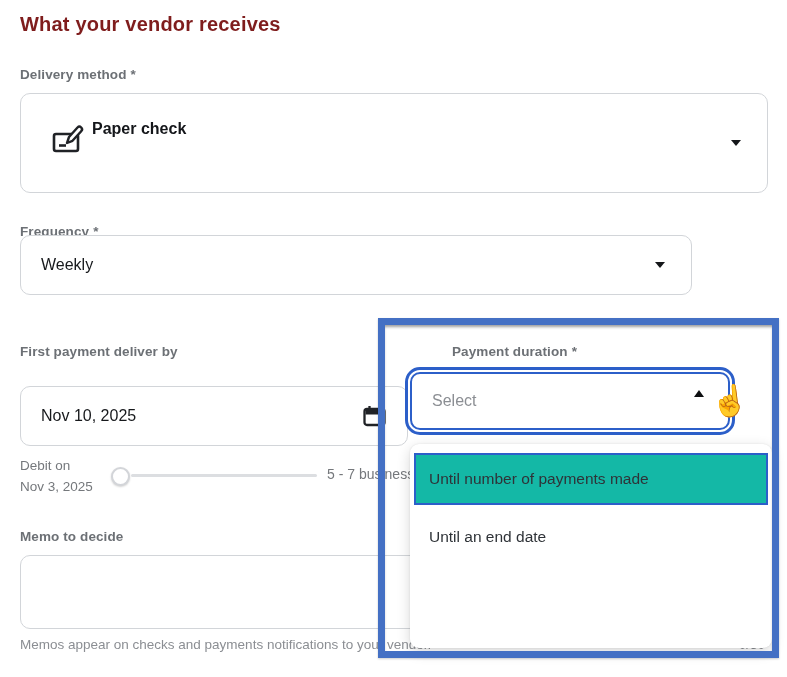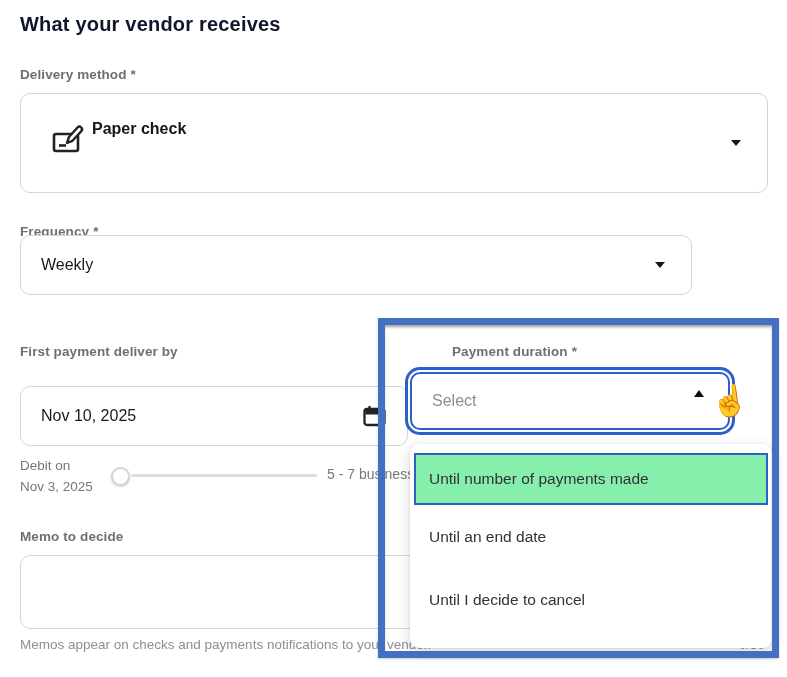--- a/index.html
+++ b/index.html
@@ -7,21 +7,21 @@
     --focus:#2c5fc9;
   }
   html,body{margin:0;padding:0;}
   body{
     width:787px;height:677px;position:relative;overflow:hidden;
     background:#ffffff;color:#17191c;
     font-family:"Liberation Sans", sans-serif;
   }
   .abs{position:absolute;}
   #page-title{
-    left:20px;top:13px;font-size:20px;font-weight:bold;color:#0f172a;letter-spacing:.2px;
+    left:20px;top:13px;font-size:20px;font-weight:bold;color:#7f1d1d;letter-spacing:.2px;
   }
   .field-label{
     font-size:13.5px;font-weight:bold;color:#6c7075;letter-spacing:.1px;
   }
   .req{margin-left:4px;font-weight:bold;color:#6c7075;}
   .input-box{
     box-sizing:border-box;background:#fff;
     border:1.5px solid #d2d5d9;border-radius:10px;
   }
   
@@ -86,21 +86,21 @@
     left:410px;top:444px;width:362px;height:204px;z-index:5;box-sizing:border-box;
     background:#fff;border-radius:9px;padding-top:9px;
     box-shadow:0 4px 14px rgba(0,0,0,.16),0 0 2px rgba(0,0,0,.10);
   }
   .menu-option{
     display:flex;align-items:center;box-sizing:border-box;
     font-size:15.5px;color:#2f3338;cursor:pointer;
   }
   .menu-option.highlighted{
     margin:0 4px;height:52px;padding-left:13px;
-    border:2px solid var(--focus);background:#86efac;
+    border:2px solid var(--focus);background:#14b8a6;
   }
   .menu-option.plain{height:63px;padding-left:19px;background:#fff;}
   
   #annotation-box{
     left:378px;top:318px;width:401px;height:340px;box-sizing:border-box;
     border:7px solid var(--annotation);z-index:10;pointer-events:none;
     box-shadow:inset 0 3px 3px -1px rgba(40,40,40,.45), 0 1px 2px rgba(0,0,0,.2);
   }
   svg{display:block;}
 </style>
@@ -165,18 +165,17 @@
   <div class="abs field-label" id="memo-label">Memo to decide</div>
   <textarea id="memo-input" style=""></textarea>
   <div class="abs" id="helper-row">
     <span>Memos appear on checks and payments notifications to your vendor.</span>
     <span>0/50</span>
   </div>
 
   <div class="abs" id="duration-menu">
     <div class="menu-option highlighted">Until number of payments made</div>
     <div class="menu-option plain">Until an end date</div>
-    <div class="menu-option plain">Until I decide to cancel</div>
   </div>
 
   <div class="abs" id="annotation-box"></div>
 
 </div>
 
 </body></html>

